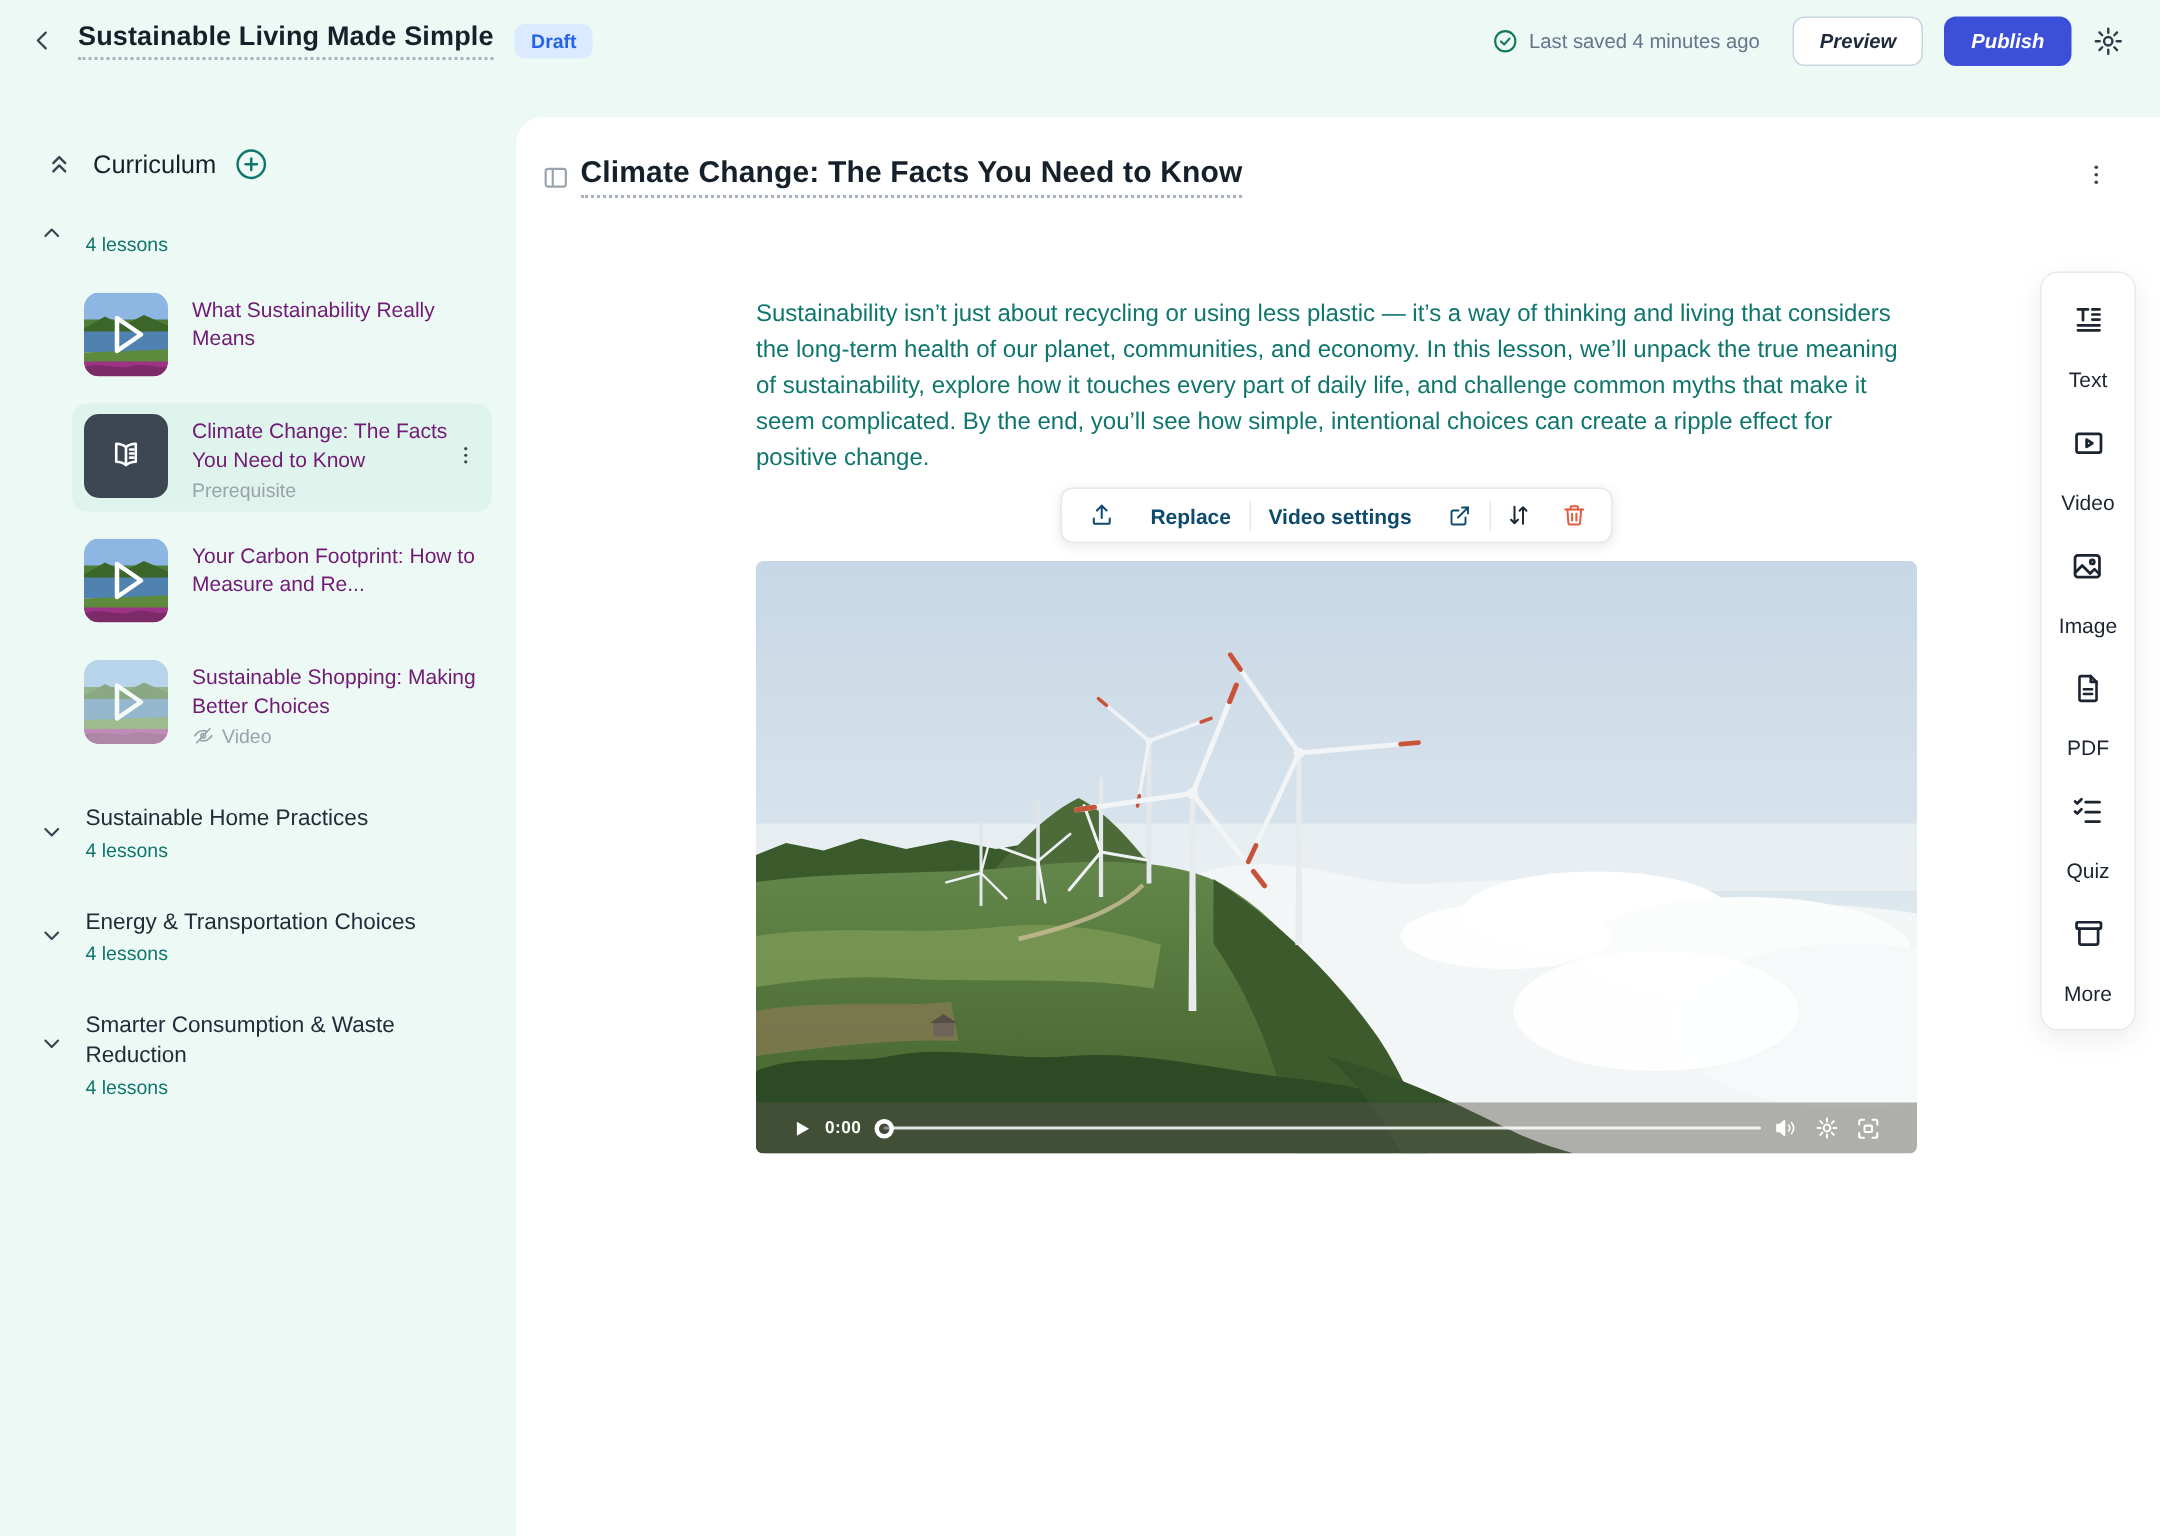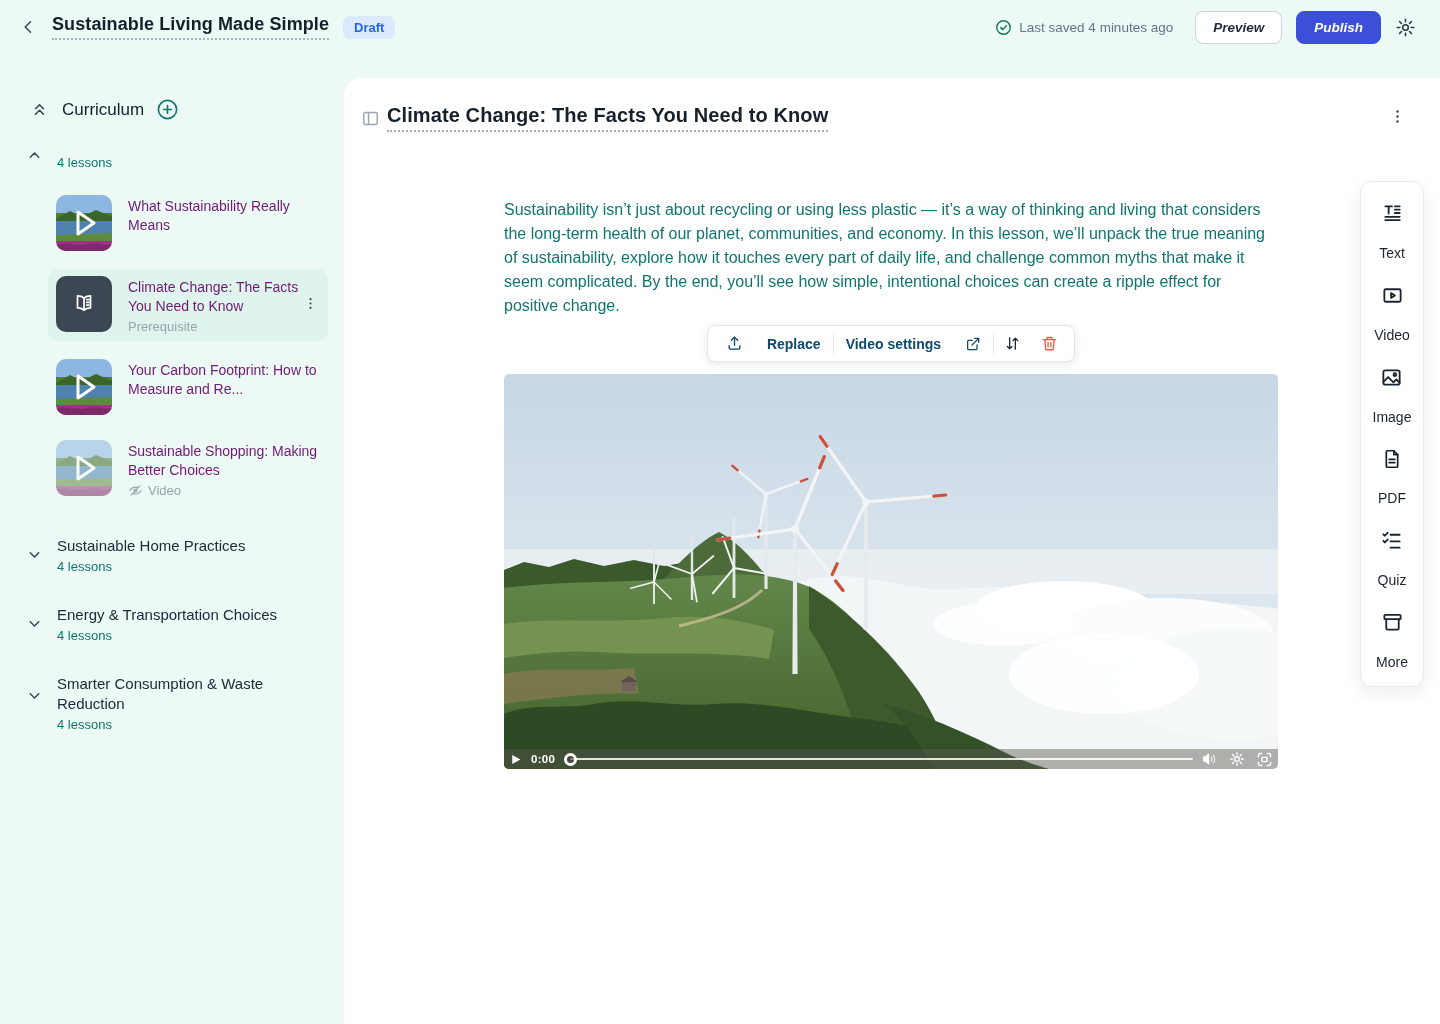--- a/index.html
+++ b/index.html
@@ -66,22 +66,22 @@
                    border:1px solid #e5e7eb; border-radius:8px; display:flex; align-items:center;
                    padding:0 6px; box-shadow:0 2px 8px rgba(20,30,40,.10); position:relative; z-index:3; }
   .tb-btn { display:flex; align-items:center; gap:24px; background:none; border:none; cursor:pointer;
             font-family:inherit; font-size:14px; font-weight:600; color:#0c4a6e; padding:6px 12px; }
   .tb-div { width:1px; height:20px; background:#e5e7eb; }
   .tb-icon-btn { background:none; border:none; cursor:pointer; display:flex; padding:6px 10px; color:#1f2937; }
   .tb-trash { color:#e05d3d; }
 
   .video-wrap { position:relative; width:774px; height:395px; border-radius:5px; overflow:hidden; }
   .scene { position:absolute; inset:0; }
-  .vid-bar { position:absolute; left:0; right:0; bottom:0; height:20px;
-             background:rgba(92,86,78,.45); display:flex; align-items:center; padding:0 5px; gap:9px; }
+  .vid-bar { position:absolute; left:0; right:0; bottom:0; height:34px;
+             background:rgba(92,86,78,.45); display:flex; align-items:center; padding:0 24px; gap:9px; }
   .vid-play { background:none; border:none; cursor:pointer; display:flex; color:#fff; }
   .vid-time { color:#fff; font-size:11.5px; font-weight:600; letter-spacing:.3px; }
   .vid-track { flex:1; position:relative; height:13px; display:flex; align-items:center; cursor:pointer; }
   .vid-line { position:absolute; left:6px; right:0; height:2px; background:rgba(255,255,255,.85); border-radius:1px; }
   .vid-knob { position:absolute; left:0; top:0; width:13px; height:13px; border-radius:50%;
               border:3px solid #fff; background:rgba(70,65,60,.55); }
   .vid-icons { display:flex; align-items:center; gap:11px; color:#fff; }
   .vid-icons button { background:none; border:none; cursor:pointer; display:flex; color:#fff; padding:0; }
 
   

